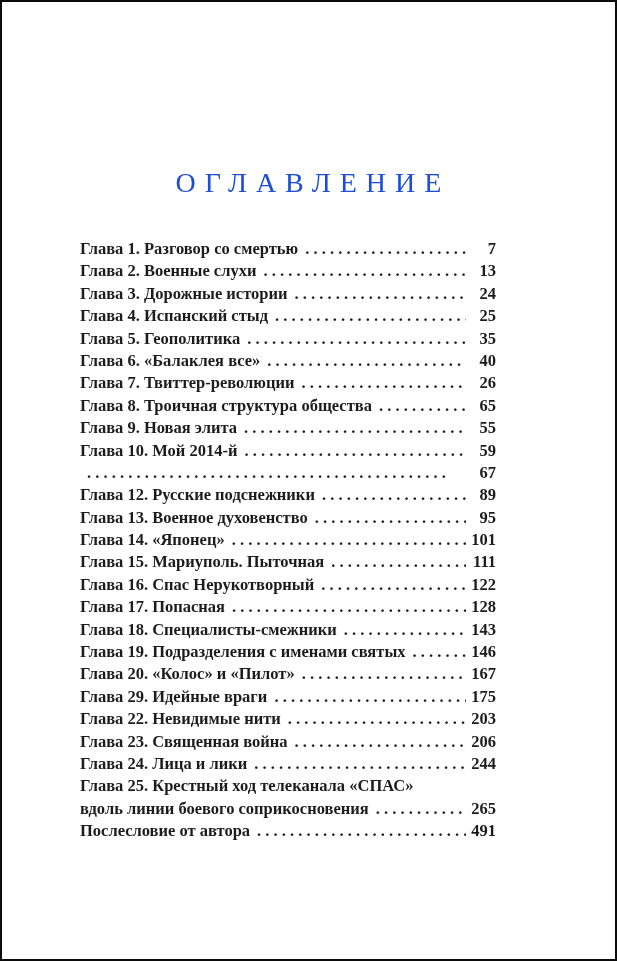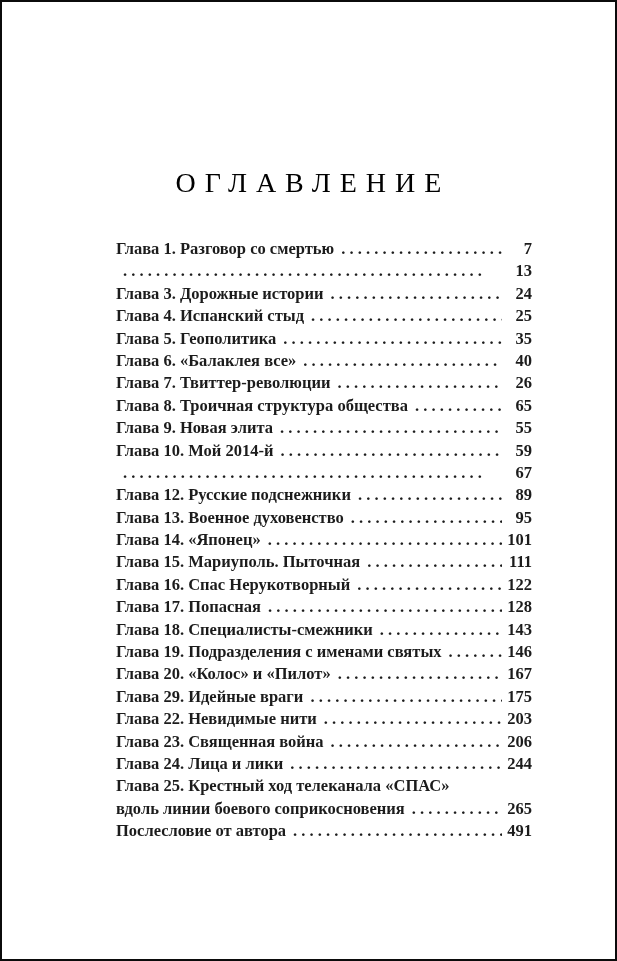--- a/index.html
+++ b/index.html
@@ -22,30 +22,29 @@
   .toc-title {
     position: absolute;
     top: 165px;
     left: 0;
     width: 100%;
     text-align: center;
     font-size: 28px;
     font-weight: 500;
     letter-spacing: 9px;
     text-indent: 9px;
-    color: #000000;
+    color: #1d4ed8;
     text-transform: uppercase;
     white-space: nowrap;
   }
   .toc-list {
     position: absolute;
     top: 237px;
     left: 78px;
     width: 416px;
-    margin-left: 36px;
   }
   .toc-row {
     display: flex;
     align-items: baseline;
     height: 22.4px;
     font-size: 16.5px;
     font-weight: 600;
     white-space: nowrap;
     color: #1c1c1c;
   }
@@ -79,20 +78,21 @@
 <div class="book-page">
   <div class="toc-title">ОГЛАВЛЕНИЕ</div>
 
   <div class="toc-list" id="toc">
       <div class="toc-row">
     <span class="toc-label">Глава 1.  Разговор со смертью</span>
     <span class="toc-leader"></span>
     <span class="toc-page">7</span>
   </div>
       <div class="toc-row">
+    <span class="toc-label">Глава 2. Военные слухи</span>
     <span class="toc-leader"></span>
     <span class="toc-page">13</span>
   </div>
       <div class="toc-row">
     <span class="toc-label">Глава 3. Дорожные истории</span>
     <span class="toc-leader"></span>
     <span class="toc-page">24</span>
   </div>
       <div class="toc-row">
     <span class="toc-label">Глава 4. Испанский стыд</span>

